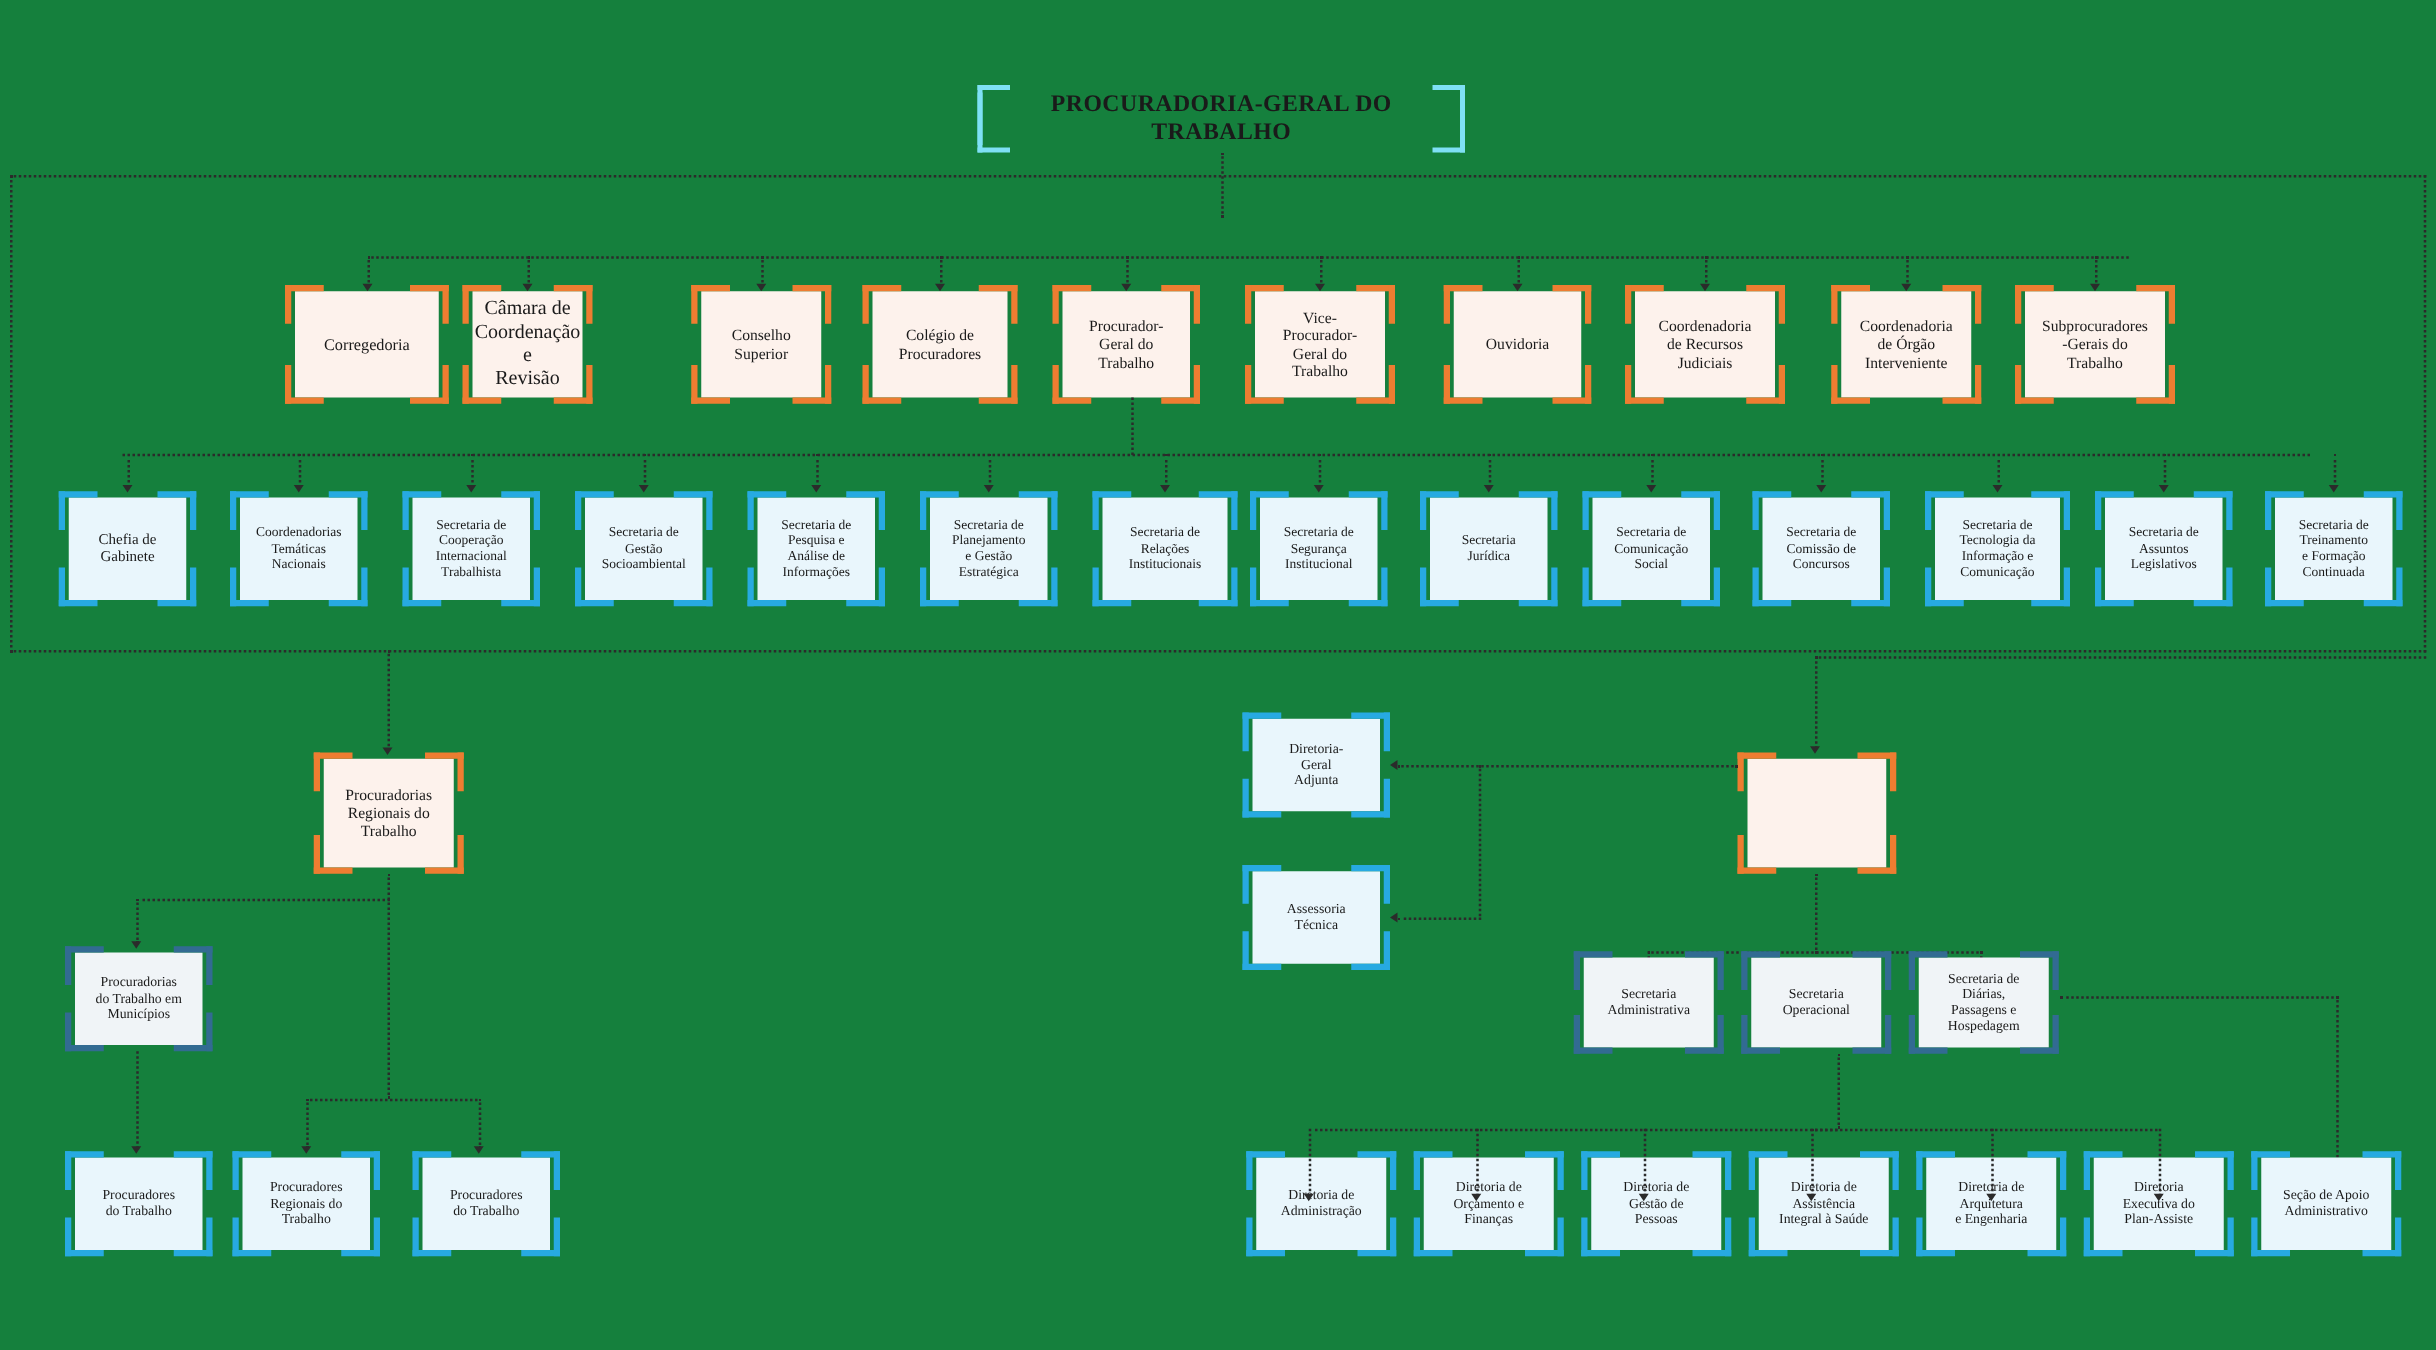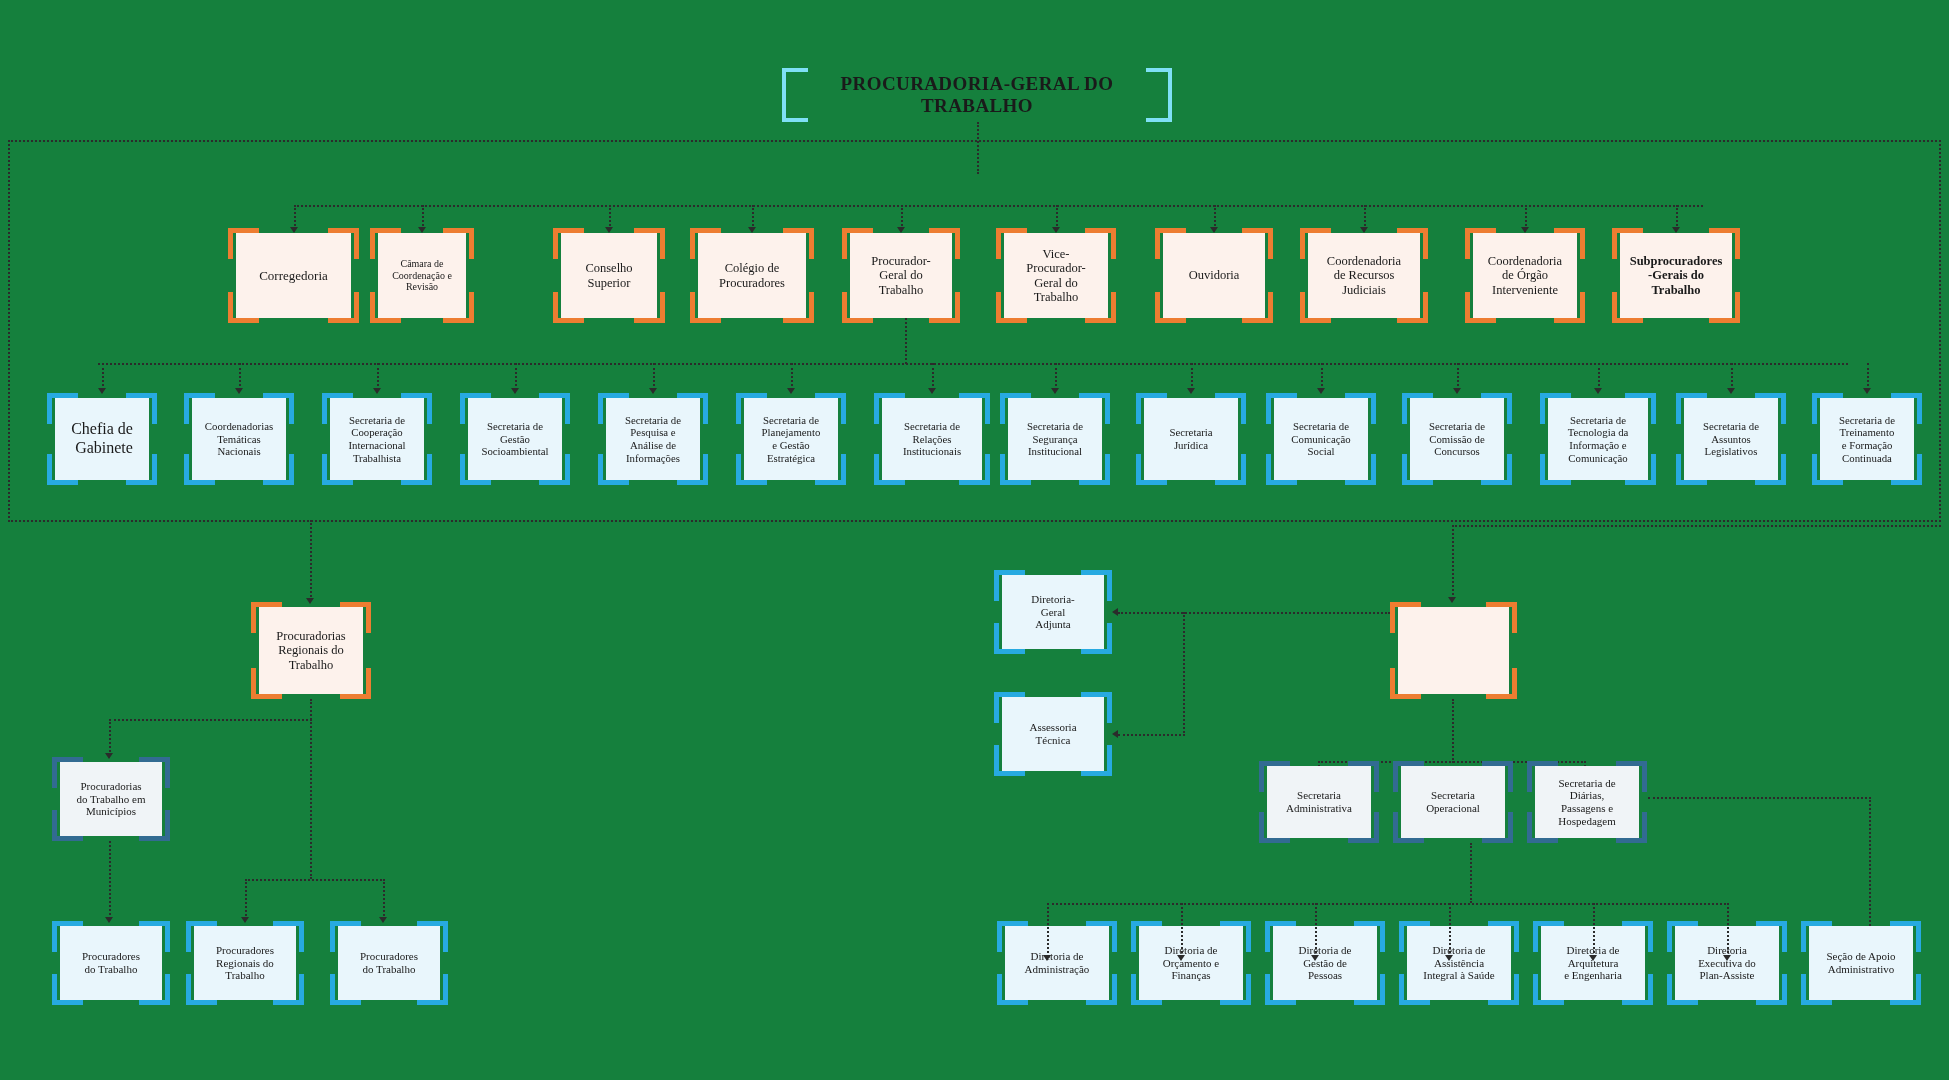--- a/index.html
+++ b/index.html
@@ -77,21 +77,21 @@
         <div class="lbl" style="font-size:13px;">Corregedoria</div>
       </div>
       <div class="v" style="left: 422px; top: 205px; height: 24px;"></div>
       <div class="arw" style="left: 418px; top: 227px;"></div>
       <div class="node n-orange" style="left: 370px; top: 228px; width: 104px; height: 95px;">
         <div class="fill"></div>
         <div class="br tl"></div>
         <div class="br tr"></div>
         <div class="br bl"></div>
         <div class="br br2"></div>
-        <div class="lbl" style="font-size:10px;">Câmara de
+        <div class="lbl" style="font-size:16px;">Câmara de
 Coordenação e
 Revisão</div>
       </div>
       <div class="v" style="left: 609px; top: 205px; height: 24px;"></div>
       <div class="arw" style="left: 605px; top: 227px;"></div>
       <div class="node n-orange" style="left: 553px; top: 228px; width: 112px; height: 95px;">
         <div class="fill"></div>
         <div class="br tl"></div>
         <div class="br tr"></div>
         <div class="br bl"></div>
@@ -164,41 +164,41 @@
         <div class="br tl"></div>
         <div class="br tr"></div>
         <div class="br bl"></div>
         <div class="br br2"></div>
         <div class="lbl" style="font-size:12.5px;">Coordenadoria
 de Órgão
 Interveniente</div>
       </div>
       <div class="v" style="left: 1676px; top: 205px; height: 24px;"></div>
       <div class="arw" style="left: 1672px; top: 227px;"></div>
-      <div class="node n-orange" style="left: 1612px; top: 228px; width: 128px; height: 95px; font-weight: bold;">
+      <div class="node n-orange" style="left: 1612px; top: 228px; width: 128px; height: 95px;">
         <div class="fill"></div>
         <div class="br tl"></div>
         <div class="br tr"></div>
         <div class="br bl"></div>
         <div class="br br2"></div>
         <div class="lbl" style="font-size:12.5px;">Subprocuradores
 -Gerais do
 Trabalho</div>
       </div>
     </div>
   <div id="lvl3">
       <div class="v" style="left: 102px; top: 363px; height: 27px;"></div>
       <div class="arw" style="left: 98px; top: 388px;"></div>
       <div class="node n-cyan" style="left: 47px; top: 393px; width: 110px; height: 92px;">
         <div class="fill"></div>
         <div class="br tl"></div>
         <div class="br tr"></div>
         <div class="br bl"></div>
         <div class="br br2"></div>
-        <div class="lbl" style="font-size:16px;text-align:right;">Chefia de
+        <div class="lbl" style="font-size:12px;">Chefia de
 Gabinete</div>
       </div>
       <div class="v" style="left: 239px; top: 363px; height: 27px;"></div>
       <div class="arw" style="left: 235px; top: 388px;"></div>
       <div class="node n-cyan" style="left: 184px; top: 393px; width: 110px; height: 92px;">
         <div class="fill"></div>
         <div class="br tl"></div>
         <div class="br tr"></div>
         <div class="br bl"></div>
         <div class="br br2"></div>

